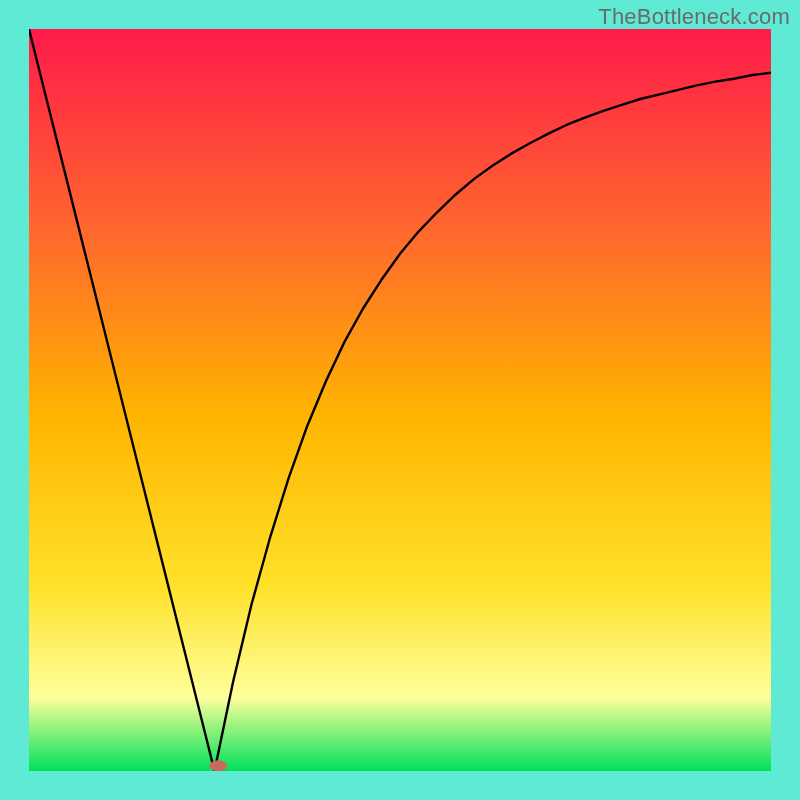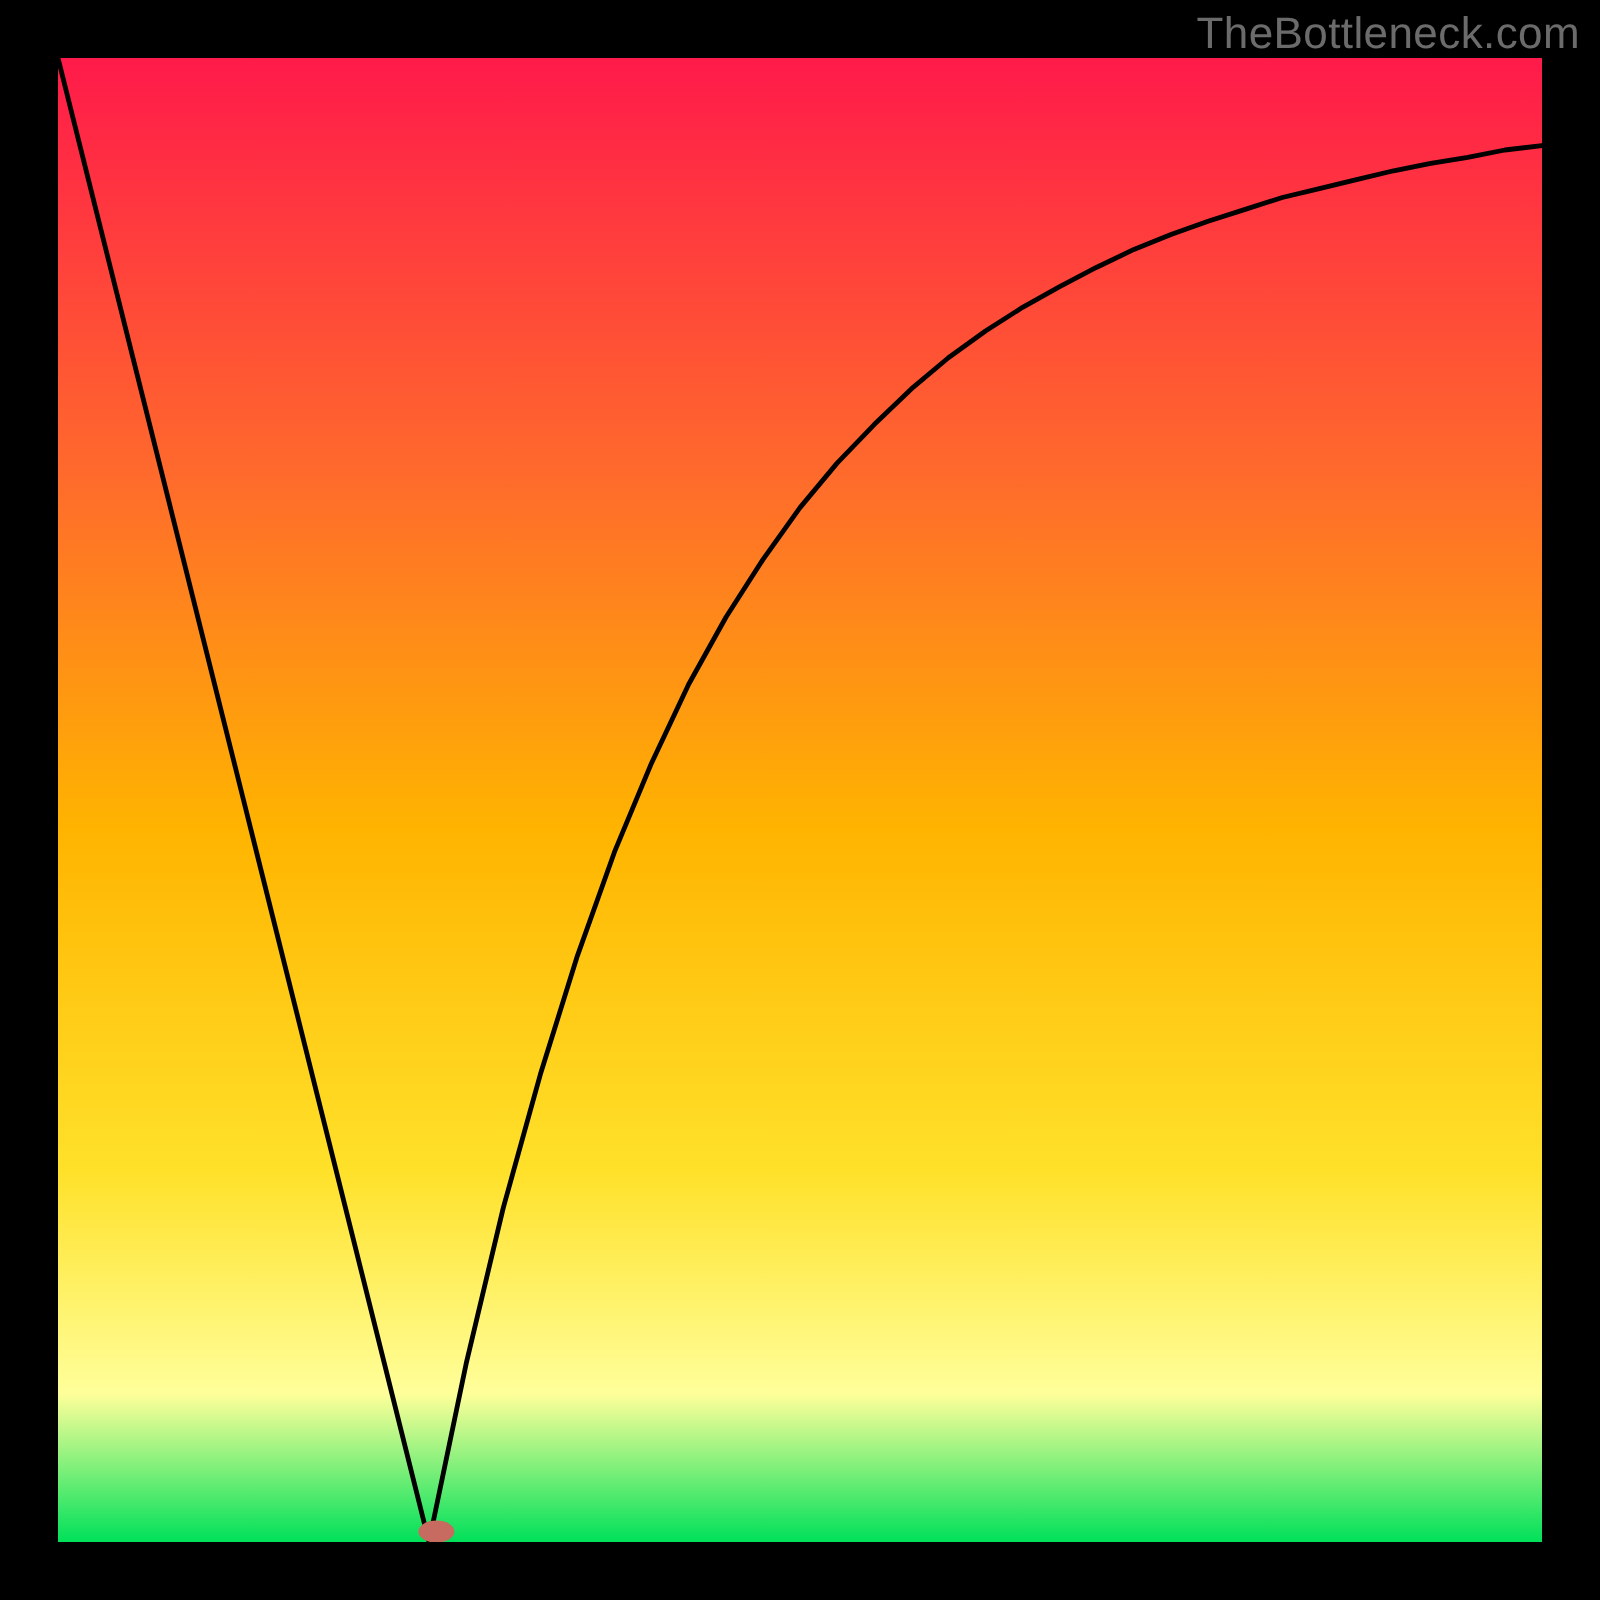--- a/index.html
+++ b/index.html
@@ -6,21 +6,21 @@
     margin: 0;
     padding: 0;
     width: 800px;
     height: 800px;
     overflow: hidden;
     font-family: Arial, Helvetica, sans-serif;
   }
   .frame {
     width: 800px;
     height: 800px;
-    background: #000000;
+    background: #5eead4;
     position: relative;
     box-sizing: border-box;
   }
   .plot {
     position: absolute;
     left: 29px;
     top: 29px;
     width: 742px;
     height: 742px;
   }

